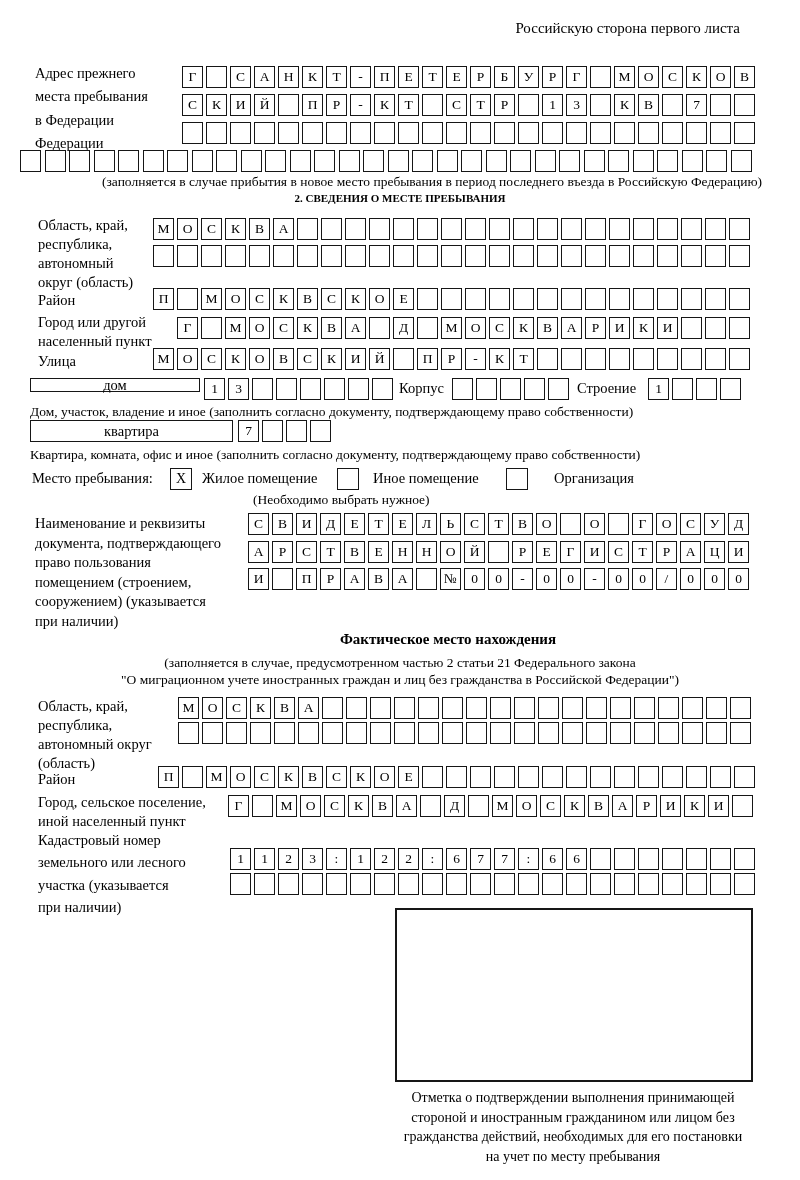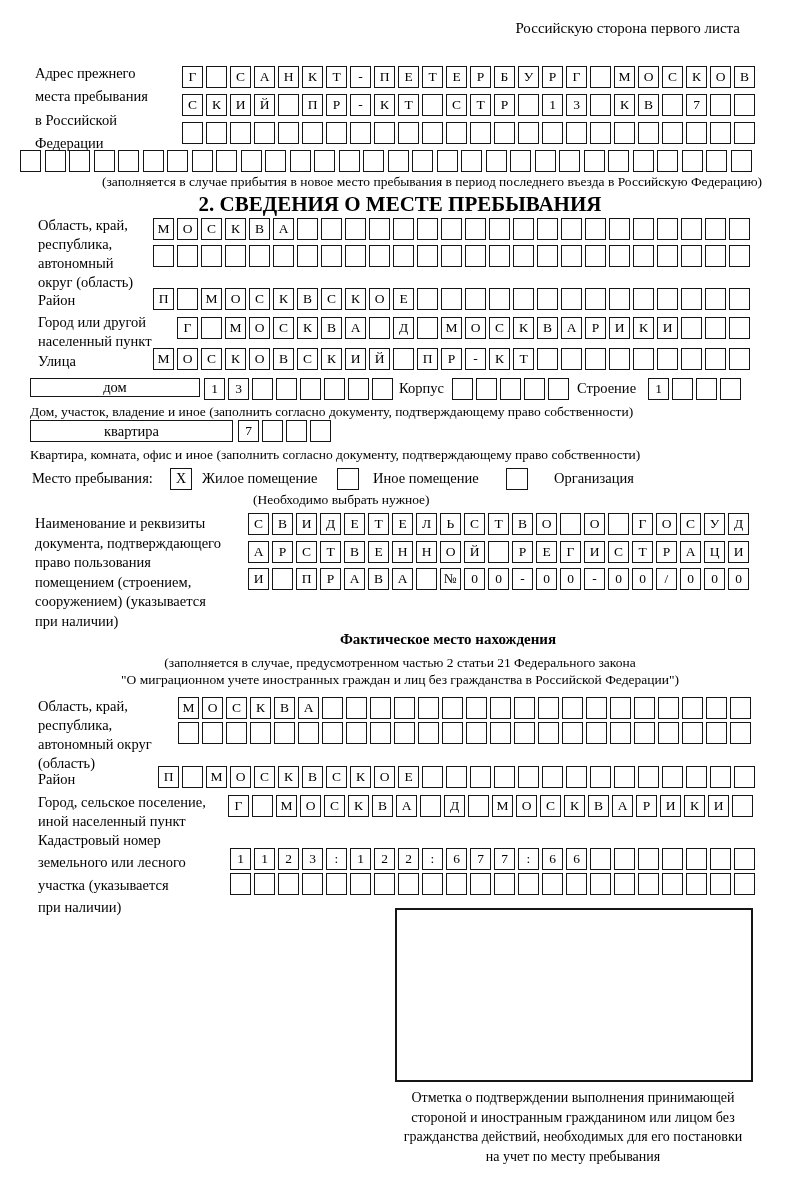--- a/index.html
+++ b/index.html
@@ -7,40 +7,40 @@
         font-family:"Liberation Serif",serif;color:#000;overflow:hidden;}
   .hdr{position:absolute;top:20px;right:60px;font-size:15px;}
   .lbl{position:absolute;font-size:14.5px;line-height:19px;}
   .row{position:absolute;display:flex;}
   .cell{flex:none;width:21px;height:22px;margin-right:3px;box-sizing:border-box;
         border:1.5px solid #161616;display:flex;align-items:center;justify-content:center;
         font-size:13.5px;}
   .row.wide .cell{margin-right:3.5px;}
   .note{position:absolute;font-size:13.5px;}
   .center{left:0;width:800px;text-align:center;}
-  .title{position:absolute;font-weight:bold;font-size:21px;}
+  .title{position:absolute;font-weight:bold;font-size:11px;}
   .fieldbox{position:absolute;border:1.5px solid #161616;box-sizing:border-box;
         display:flex;align-items:center;justify-content:center;font-size:14.5px;}
   .inline-lbl{position:absolute;font-size:14.5px;}
   .chk{position:absolute;width:22px;height:22px;box-sizing:border-box;border:1.5px solid #161616;
         display:flex;align-items:center;justify-content:center;font-size:14px;}
   .bigbox{position:absolute;border:2px solid #161616;box-sizing:border-box;background:#fff;}
   .caption{position:absolute;text-align:center;font-size:14px;line-height:19.5px;}
 </style>
 </head>
 <body>
 
 <div class="page">
 
   <div class="hdr">Российскую сторона первого листа</div>
 
   <div class="lbl" style="left:35px;top:62px;line-height:23.4px;">
       <div>Адрес прежнего</div>
       <div>места пребывания</div>
-      <div>в Российской</div>
+      <div>в Федерации</div>
       <div>Федерации</div>
     </div>
   <div class="row" style="left:182px;top:66px;">
       <span class="cell">Г</span>
       <span class="cell"></span>
       <span class="cell">С</span>
       <span class="cell">А</span>
       <span class="cell">Н</span>
       <span class="cell">К</span>
       <span class="cell">Т</span>
@@ -293,21 +293,21 @@
       <span class="cell"></span>
       <span class="cell"></span>
       <span class="cell"></span>
       <span class="cell"></span>
       <span class="cell"></span>
       <span class="cell"></span>
       <span class="cell"></span>
       <span class="cell"></span>
     </div>
 
-  <div class="fieldbox" style="left:30px;top:378px;width:170px;height:19px;">дом</div>
+  <div class="fieldbox" style="left:30px;top:378px;width:170px;height:14px;">дом</div>
   <div class="row" style="left:204px;top:378px;">
       <span class="cell">1</span>
       <span class="cell">3</span>
       <span class="cell"></span>
       <span class="cell"></span>
       <span class="cell"></span>
       <span class="cell"></span>
       <span class="cell"></span>
       <span class="cell"></span>
     </div>

